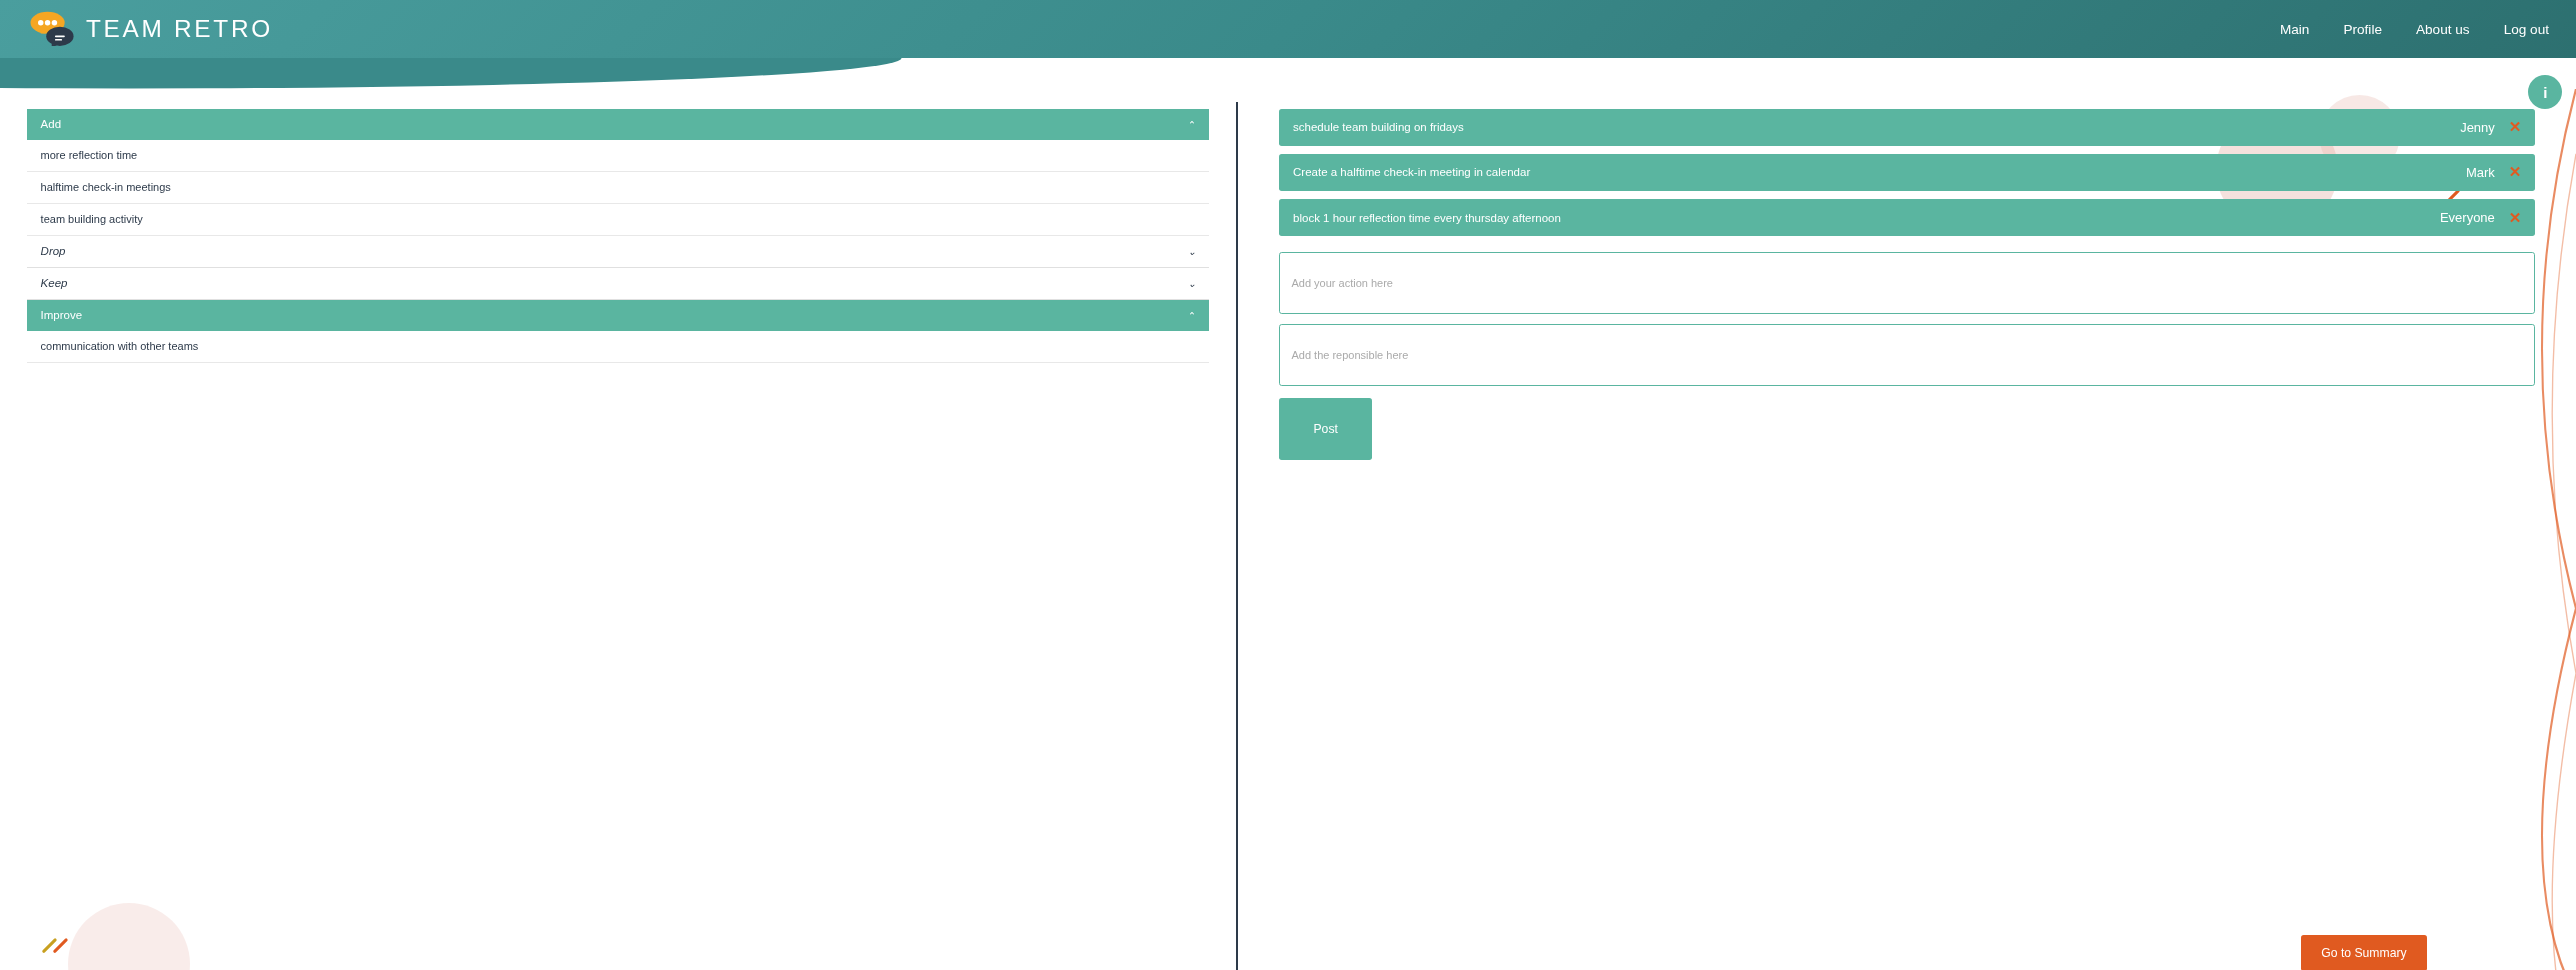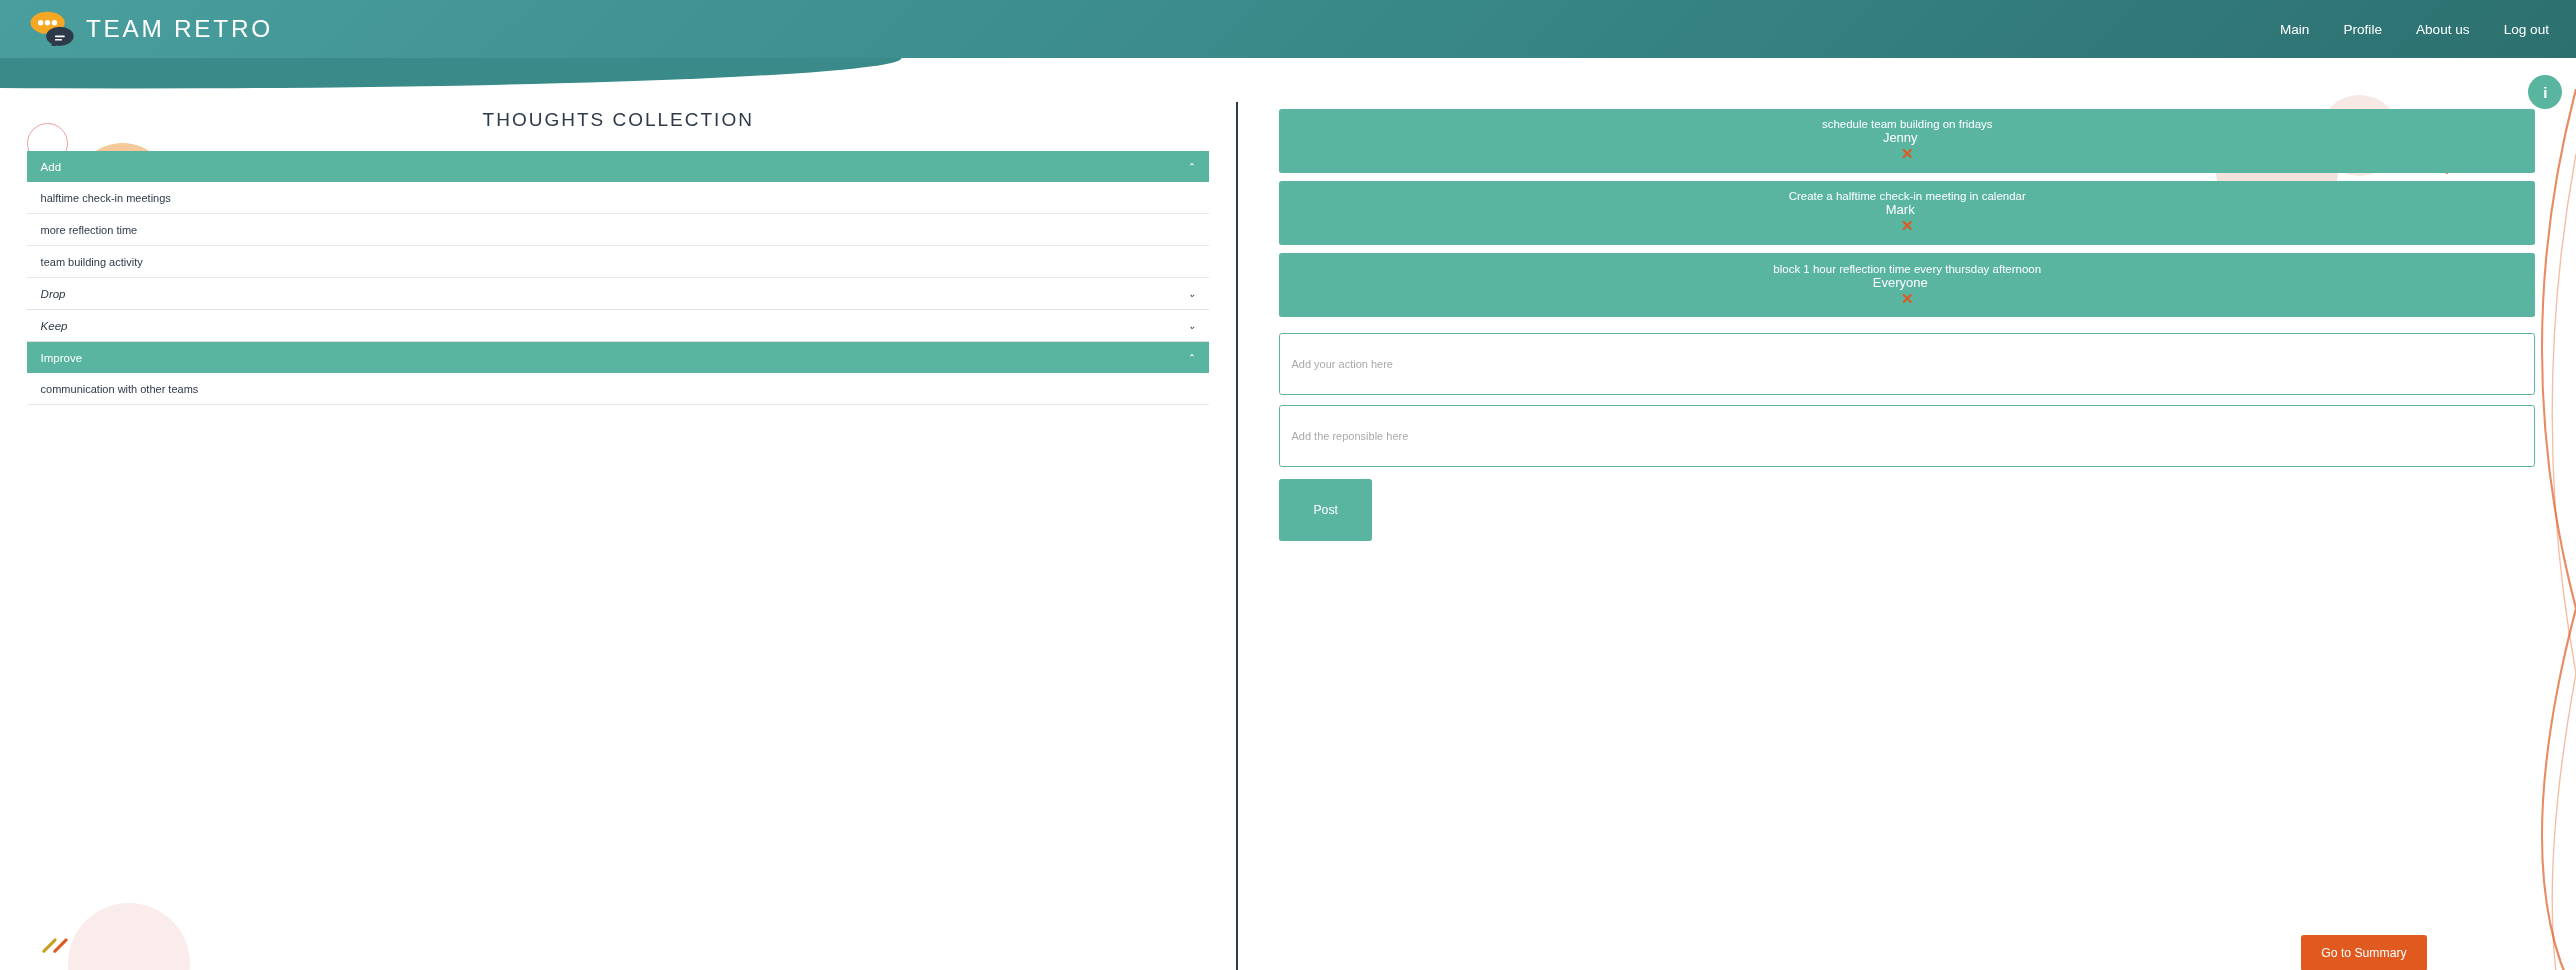--- a/index.html
+++ b/index.html
@@ -195,21 +195,20 @@
     
     .action-item {
       background: #5ab5a0;
       border-radius: 2.7px;
       display: flex;
       align-items: center;
       justify-content: space-between;
       padding: 9.5px 13.6px;
       margin-bottom: 8.1px;
       color: white;
-      flex-direction: column;
     }
 
     .action-item-text {
       font-size: 11.5px;
       flex: 1;
     }
 
     .action-item-person {
       font-size: 13px;
       margin-right: 14px;
@@ -368,30 +367,29 @@
 
   <div class="deco-circle-pink-right"></div>
   <div class="deco-circle-pink-right2"></div>
 
   <svg class="orange-curve-svg" width="136" viewBox="0 0 200 700" preserveAspectRatio="none">
     <path d="M200,0 Q100,200 200,400 Q100,600 200,700" stroke="#e05a20" stroke-width="3" fill="none" opacity="0.7"></path>
     <path d="M200,50 Q130,250 200,450 Q130,650 200,750" stroke="#e05a20" stroke-width="2" fill="none" opacity="0.4"></path>
   </svg>
 
   <div class="left-panel">
-    <h2 class="section-title">THOUGHTS COLLECTION</h2>
 
     <div class="accordion-item">
       <div class="accordion-header">
         <span>Add</span>
         <span class="chevron">⌃</span>
       </div>
       <div class="accordion-content">
+        <div class="accordion-content-item">more reflection time</div>
         <div class="accordion-content-item">halftime check-in meetings</div>
-        <div class="accordion-content-item">more reflection time</div>
         <div class="accordion-content-item">team building activity</div>
       </div>
     </div>
 
     <div class="accordion-item">
       <div class="accordion-header collapsed">
         <span>Drop</span>
         <span class="chevron">⌄</span>
       </div>
     </div>

